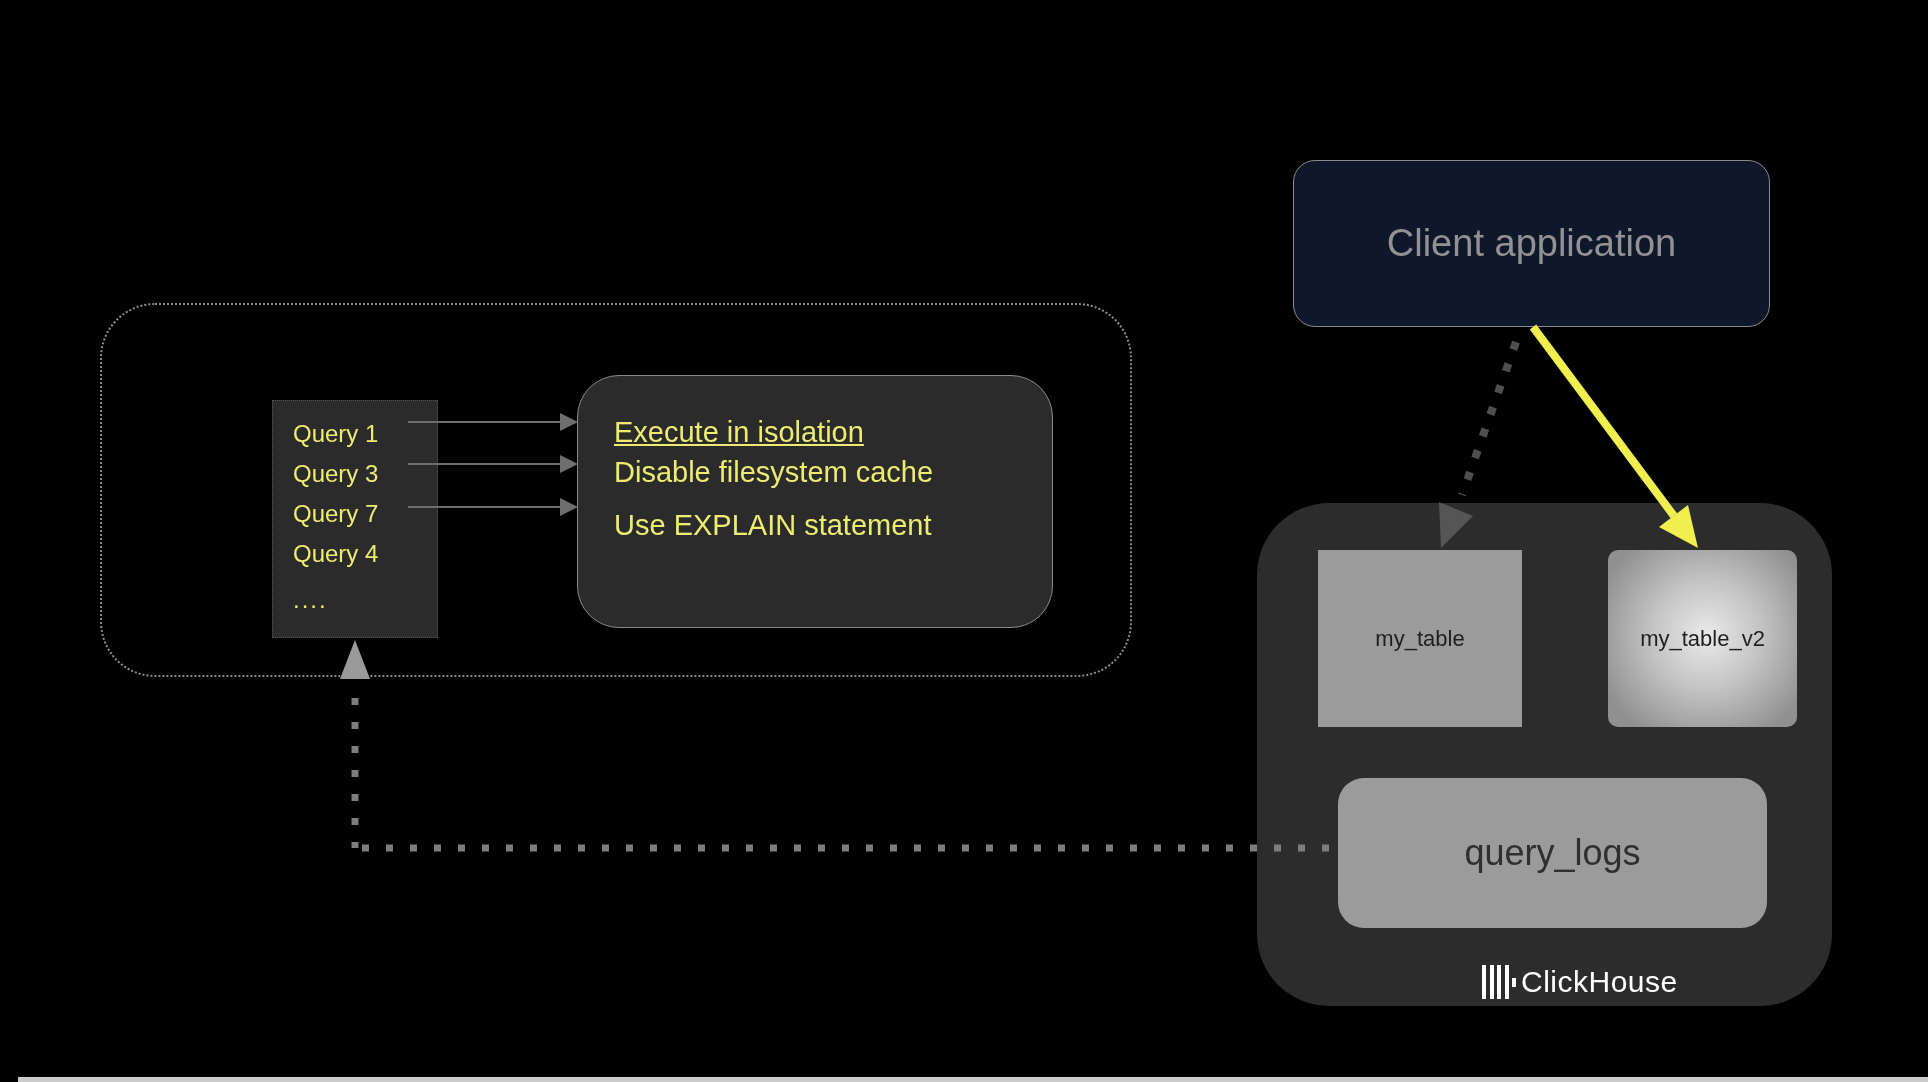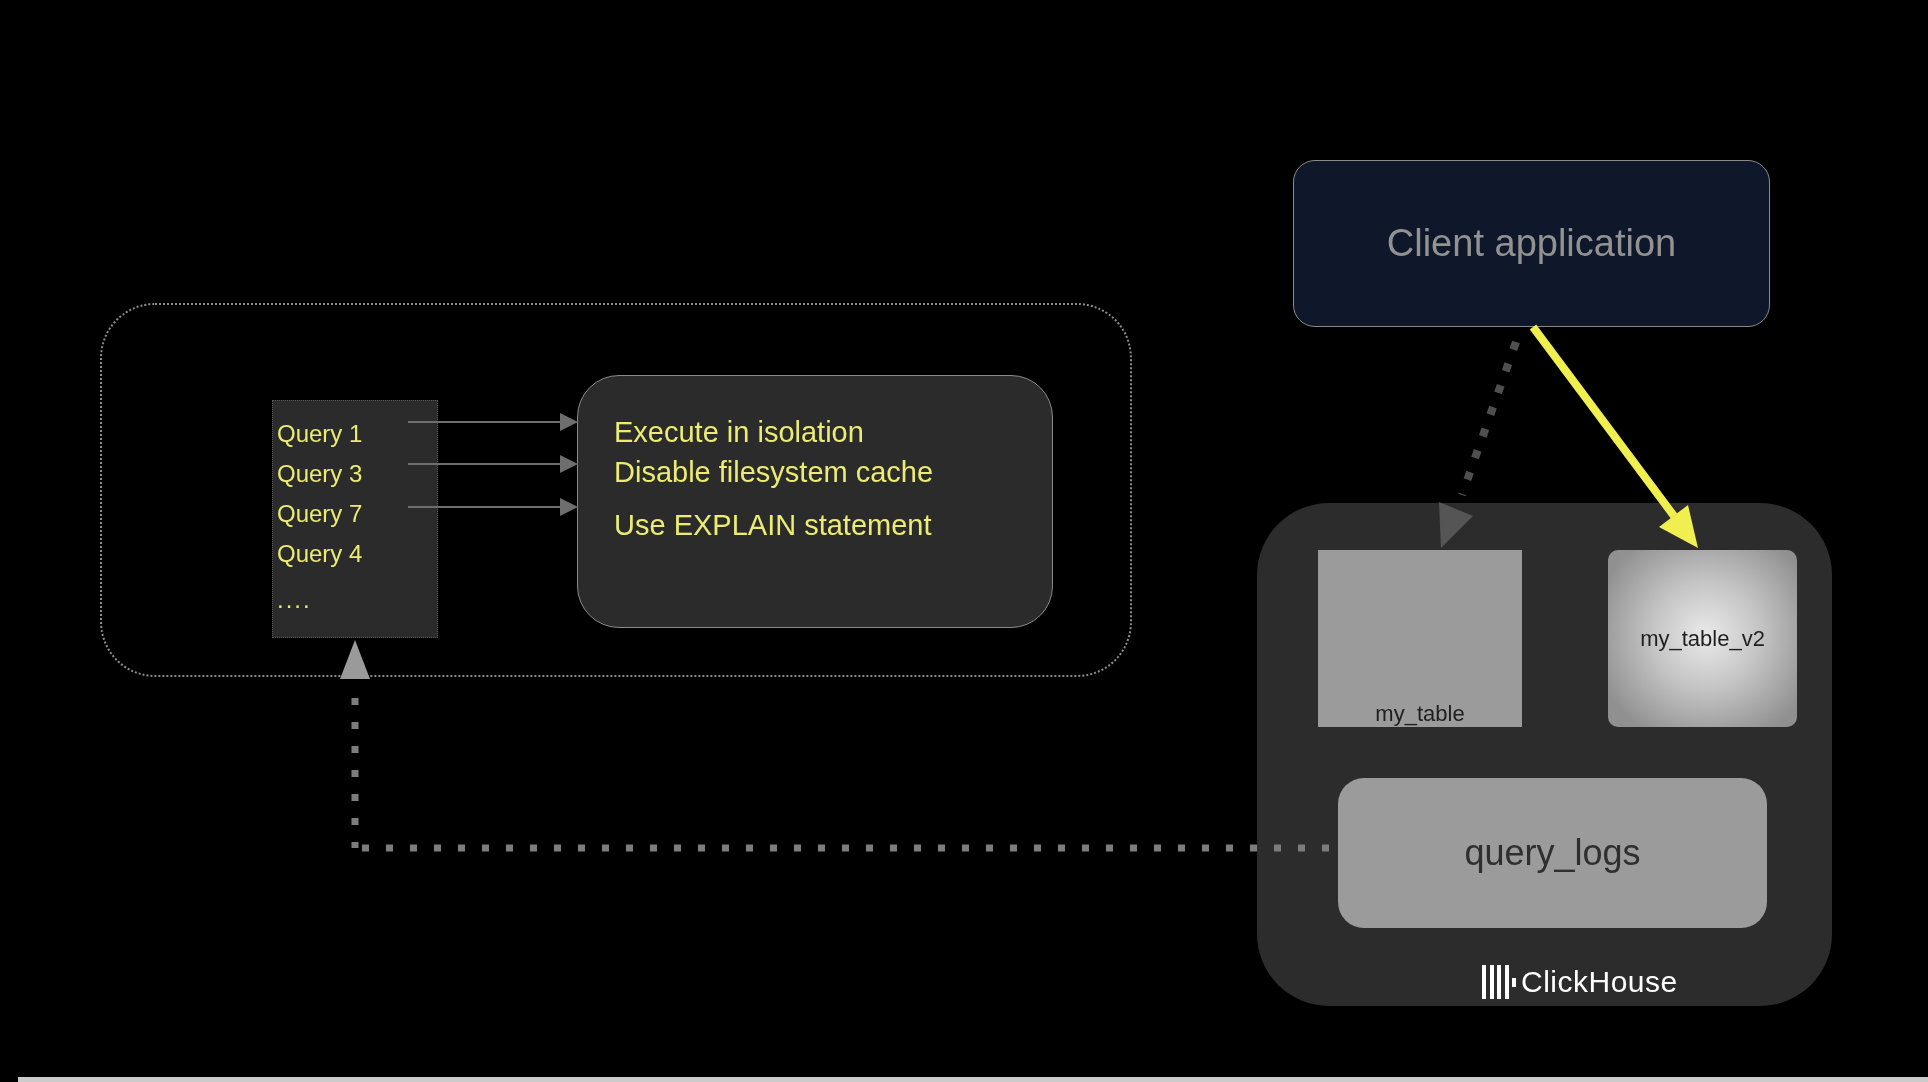--- a/index.html
+++ b/index.html
@@ -17,21 +17,21 @@
     border:2px dotted #8d8d8d;
     border-radius:55px;
   }
 
   
   .query-box{
     left:272px;top:400px;width:166px;height:238px;
     background:#2b2b2b;
     border:1px dotted #565656;
     box-sizing:border-box;
-    padding:13px 0 0 4px;
+    padding:13px 0 0 20px;
   }
   .query-item{
     color:#ecec73;
     font-size:24px;
     line-height:40px;
     white-space:nowrap;
   }
   .query-item.more{margin-top:6px;letter-spacing:2px;}
 
   
@@ -39,21 +39,21 @@
     left:577px;top:375px;width:476px;height:253px;
     background:#2b2b2b;
     border:1.5px solid #8a8a8a;
     border-radius:42px;
     box-sizing:border-box;
   }
   .inv-tip{
     position:absolute;left:36px;
     color:#ecec73;font-size:29px;white-space:nowrap;
   }
-  .inv-tip.t0{top:40px;}
+  .inv-tip.t0{top:40px;text-decoration:underline;}
   .inv-tip.t1{top:80px;}
   .inv-tip.t2{top:133px;}
   .inv-caption{
     position:absolute;left:0;right:0;top:199px;
     text-align:center;color:#f2f2f2;font-size:27px;
   }
 
   
   .client-box{
     left:1293px;top:160px;width:477px;height:167px;
@@ -71,21 +71,20 @@
     background:#2c2c2c;
     border-radius:72px;
   }
   .table-sq{
     display:flex;align-items:center;justify-content:center;
     color:#1f1f1f;font-size:22px;
   }
   .my-table{
     left:1318px;top:550px;width:204px;height:177px;
     background:#9b9b9b;
-    align-items:flex-end;
   }
   .my-table-v2{
     left:1608px;top:550px;width:189px;height:177px;
     background:radial-gradient(circle at 52% 48%, #eaeaea 0%, #c4c4c4 40%, #909090 85%);
     border-radius:10px;
   }
   .query-logs{
     left:1338px;top:772px;width:429px;height:150px;
     background:#9b9b9b;border-radius:26px;
     display:flex;align-items:center;justify-content:center;

